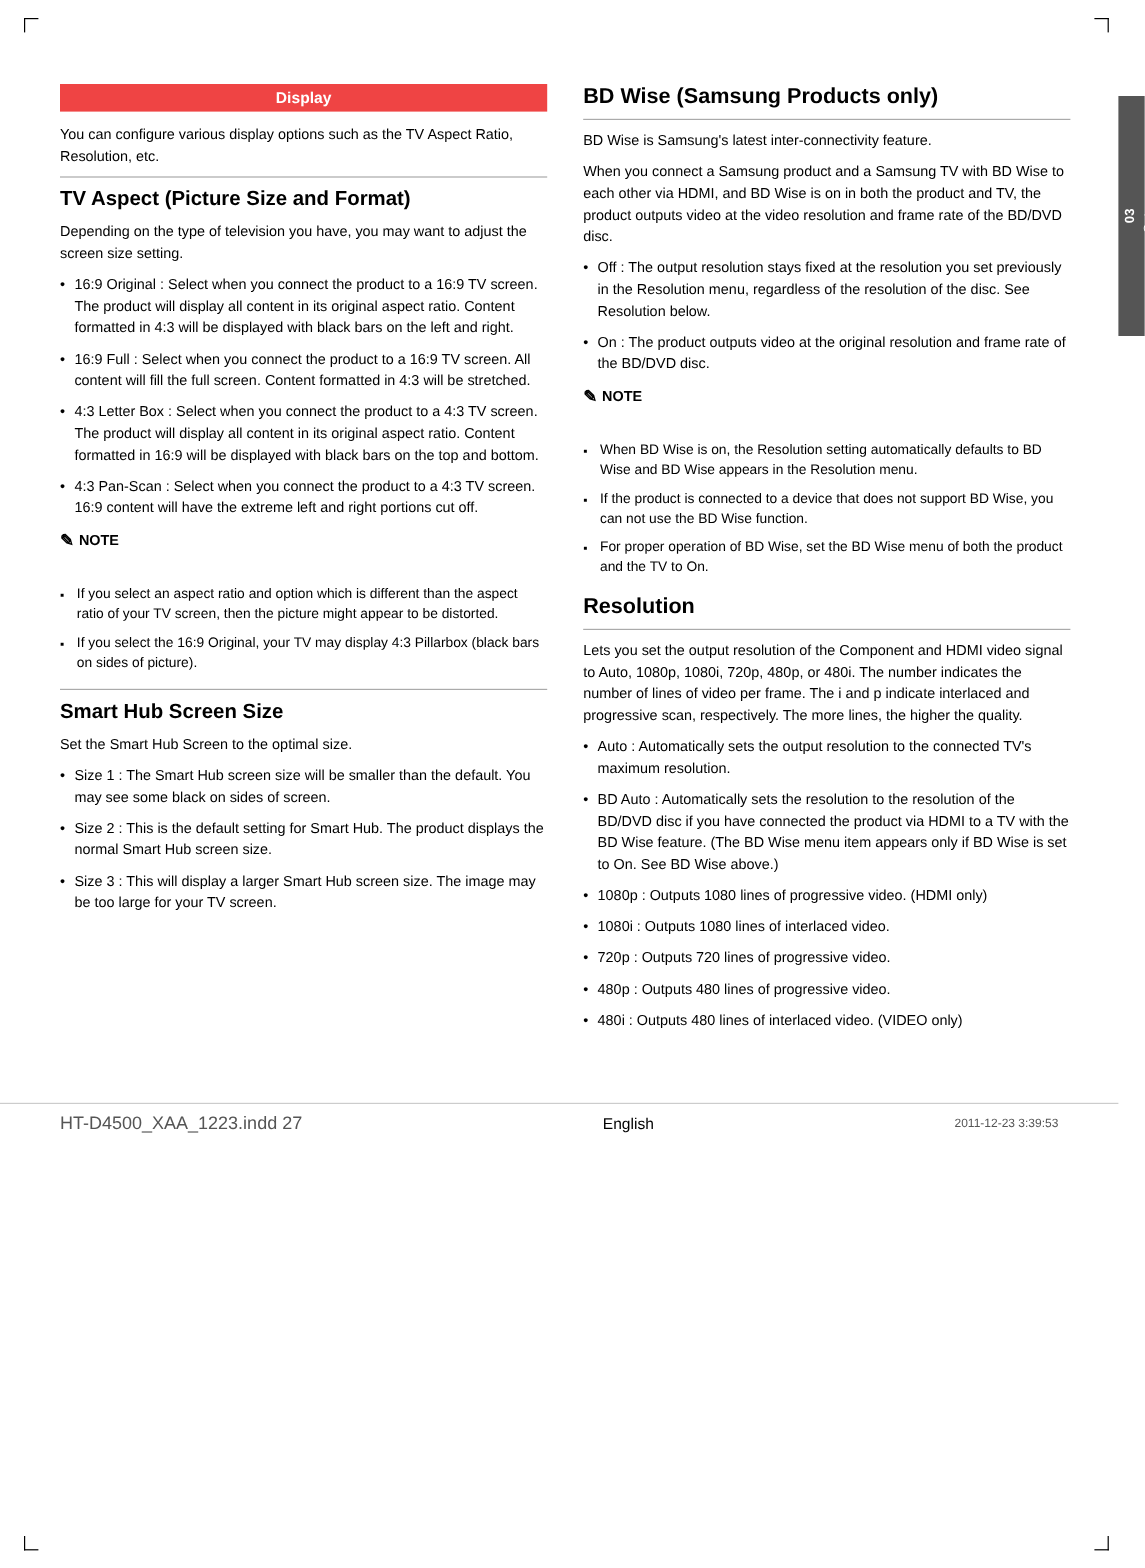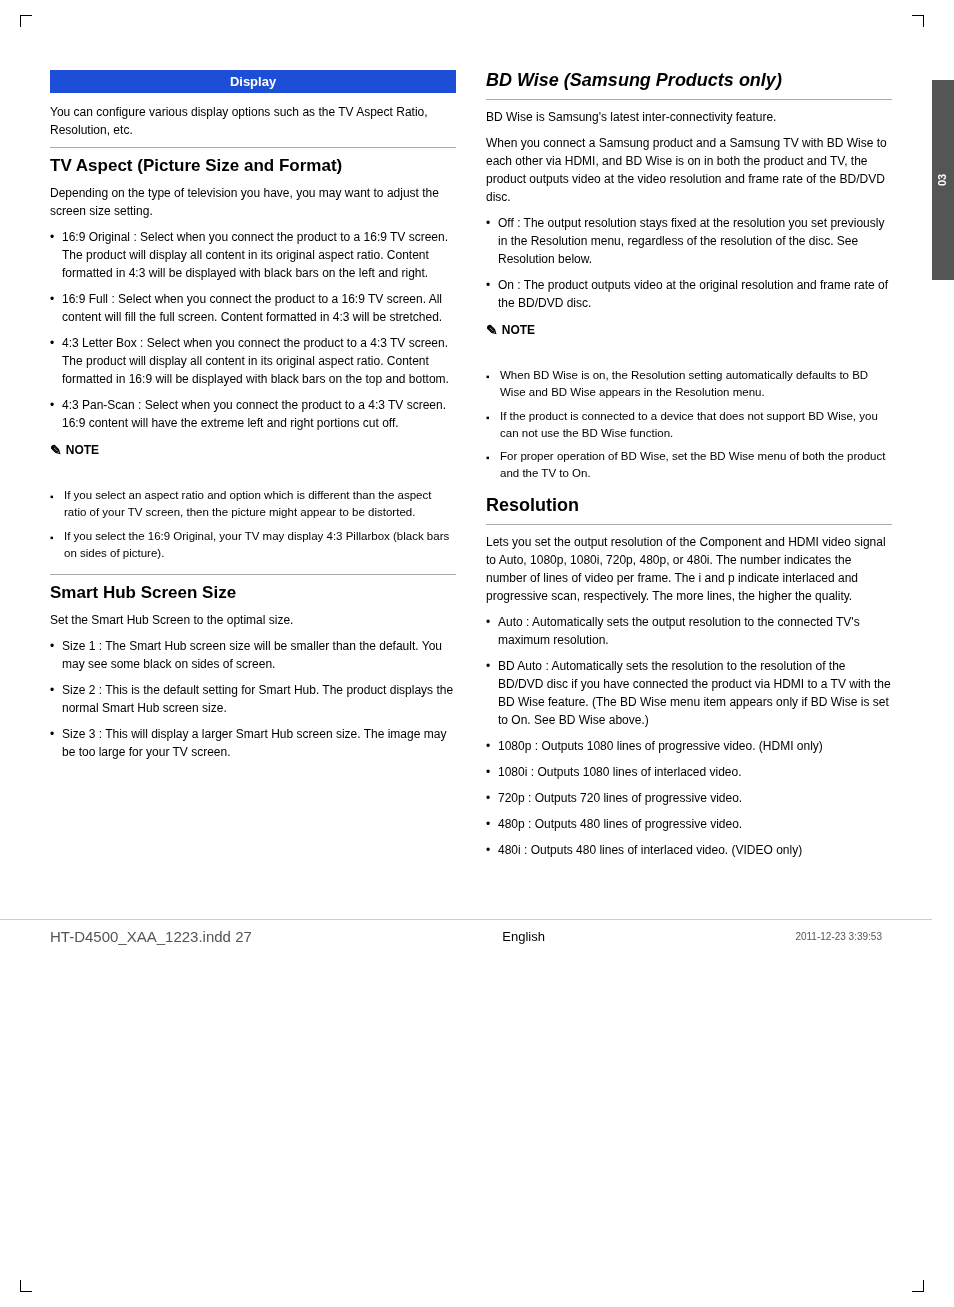--- a/index.html
+++ b/index.html
@@ -63,21 +63,21 @@
       max-width: 420px;
     }
 
     .right-column {
       flex: 1;
       max-width: 420px;
     }
 
     
     .section-header {
-      background: #1d4ed8;
+      background: #ef4444;
       color: #fff;
       text-align: center;
       padding: 4px 10px;
       font-weight: bold;
       font-size: 13px;
       margin-bottom: 10px;
     }
 
     .section-title-line {
       border-bottom: 1px solid #aaa;
@@ -295,21 +295,21 @@
         <li>
           <strong>Size 3</strong>
           <span> : This will display a larger Smart Hub screen size. The image may be too large for your TV screen.</span>
         </li>
       </ul>
 
     </div>
 
     <div class="right-column">
 
-      <div class="section-title" style="font-size:18px;font-style:italic;">BD Wise (Samsung Products only)</div>
+      <div class="section-title" style="font-size:18px;">BD Wise (Samsung Products only)</div>
       <hr class="divider-line">
       <p>BD Wise is Samsung's latest inter-connectivity feature.</p>
       <p>When you connect a Samsung product and a Samsung TV with BD Wise to each other via HDMI, and BD Wise is on in both the product and TV, the product outputs video at the video resolution and frame rate of the BD/DVD disc.</p>
 
       <ul class="bullet-list">
         <li>
           <strong>Off</strong>
           <span> : The output resolution stays fixed at the resolution you set previously in the Resolution menu, regardless of the resolution of the disc. See Resolution below.</span>
         </li>
         <li>

